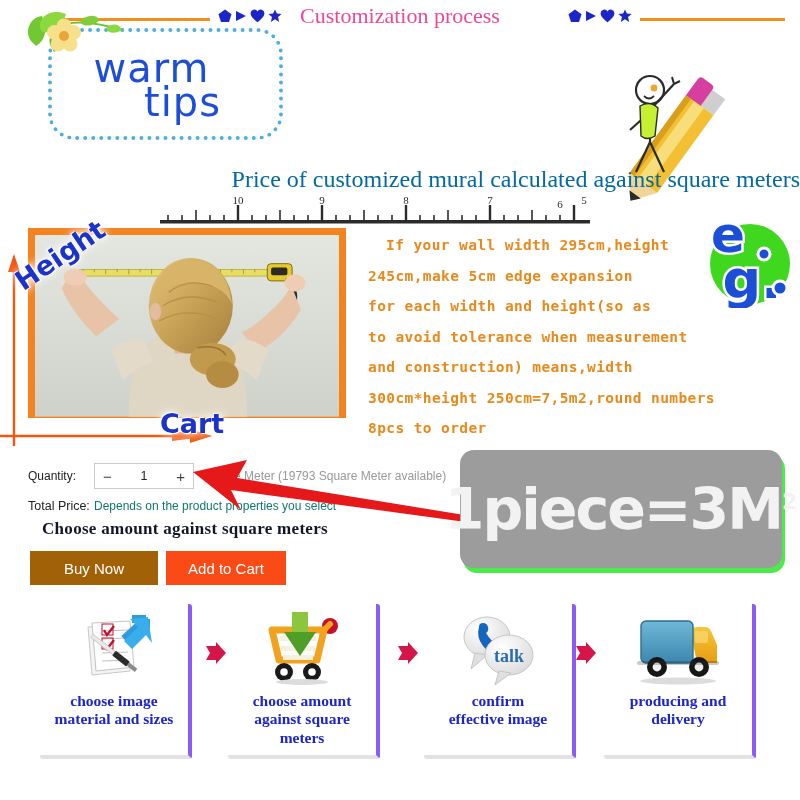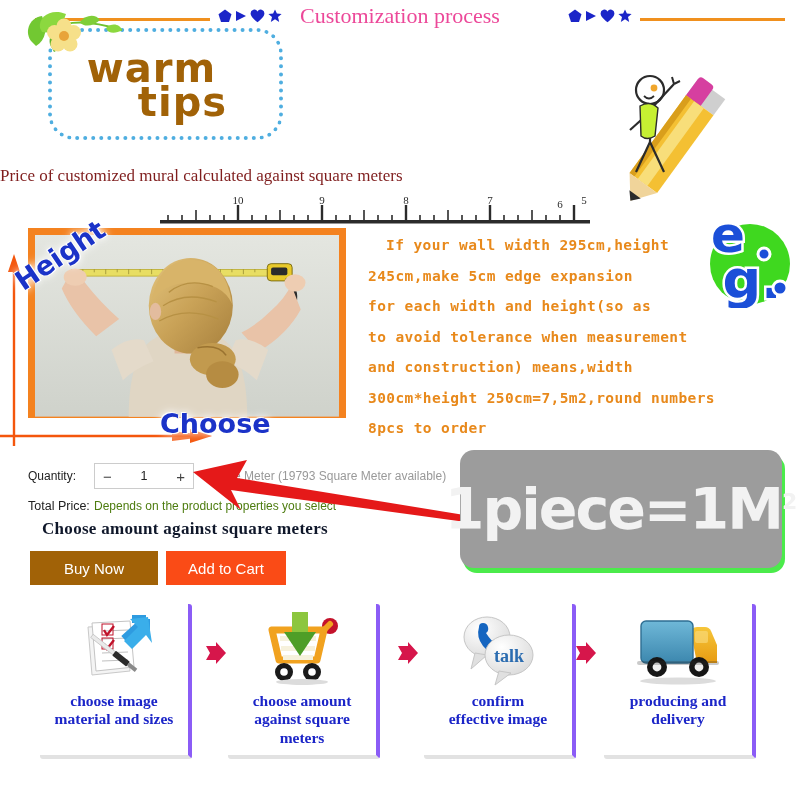--- a/index.html
+++ b/index.html
@@ -38,35 +38,35 @@
   }
   .tips-inner {
     position:absolute; inset:4px;
     border:2px solid #ffffff; border-radius:22px;
   }
   .tips-text {
     position:absolute; inset:0;
     display:flex; flex-direction:column;
     align-items:center; justify-content:center;
     font-family:"DejaVu Sans", sans-serif;
-    font-weight:700; color:#a16207; line-height:0.95;
+    font-weight:400; color:#1d4ed8; line-height:0.95;
   }
   .tips-w { font-size:40px; letter-spacing:1px; margin-left:-28px; margin-top:2px;}
   .tips-t { font-size:40px; letter-spacing:1px; margin-left:34px; margin-top:-4px;}
 
   
   .leafdeco { position:absolute; left:22px; top:8px; width:110px; height:70px; }
 
   
   .pencilman { position:absolute; left:600px; top:68px; width:130px; height:150px; }
 
   
   .price-head {
     position:absolute; left:0; top:166px; width:800px;
-    text-align:left; font-size:17px; color:#7f1d1d;
+    text-align:right; font-size:24px; color:#0369a1;
     font-family:"Liberation Serif", serif; white-space:nowrap;
   }
 
   
   .ruler { position:absolute; left:160px; top:196px; width:430px; height:28px; }
 
   
   .photo-frame {
     position:absolute; left:28px; top:228px; width:318px; height:190px;
     border:7px solid #F4821F; background:#d9dad4;
@@ -112,21 +112,21 @@
   .stepper {
     width:100px; height:26px; border:1px solid #ccc; background:#fff;
     display:flex; align-items:center; justify-content:space-between;
     padding:0 8px;
   }
   .stepper .pm { font-size:15px; color:#444; line-height:1; user-select:none; }
   .stepper .val { font-size:12.5px; color:#222; }
   .qty-unit { margin-left:8px; font-size:12px; color:#999; white-space:nowrap; }
   .price-row { position:absolute; left:0; top:44px; display:flex; }
   .price-label { width:66px; font-size:12.5px; color:#222; }
-  .price-value { font-size:12px; color:#4d7c0f; }
+  .price-value { font-size:12px; color:#0f766e; }
 
   
   .red-arrow { position:absolute; left:185px; top:458px; width:310px; height:70px; }
 
   
   .choose-cap {
     position:absolute; left:42px; top:519px;
     font-family:Liberation Serif, serif;
     font-weight:700; font-size:17px; color:#0f172a;
     letter-spacing:0.3px; white-space:nowrap;
@@ -392,21 +392,21 @@
 
       <ellipse cx="186" cy="130" rx="24" ry="17" fill="#C29A4E"></ellipse>
       <ellipse cx="196" cy="146" rx="17" ry="14" fill="#B68C42"></ellipse>
       <path d="M170 118 q22 -4 30 8" stroke="#9a7330" stroke-width="1.6" fill="none"></path>
 
       <ellipse cx="126" cy="80" rx="6" ry="9" fill="#E3BC9E"></ellipse>
     </svg>
   </div>
 
   <div class="lbl-height">Height</div>
-  <div class="lbl-width">Choose</div>
+  <div class="lbl-width">Cart</div>
 
   <div class="orange-para">
     <div>If your wall width 295cm,height</div>
     <div>245cm,make 5cm edge expansion</div>
     <div>for each width and height(so as</div>
     <div>to avoid tolerance when measurement</div>
     <div>and construction) means,width</div>
     <div>300cm*height 250cm=7,5m2,round numbers</div>
     <div>8pcs to order</div>
   </div>
@@ -442,21 +442,21 @@
   </svg>
 
   <div class="choose-cap">Choose amount against square meters</div>
 
   <div class="btn btn-buy">Buy Now</div>
   <div class="btn btn-cart">Add to Cart</div>
 
   <div class="piece-shadow"></div>
   <div class="piece-box">
     <div class="piece-txt">
-      <span>1piece=1M</span><span class="piece-sup">2</span>
+      <span>1piece=3M</span><span class="piece-sup">2</span>
     </div>
   </div>
 
   <div class="steps">
 
     <div class="step s1">
       <div class="step-icon">
         <svg width="80" height="76" viewBox="0 0 80 76">
           <polygon points="14,16 52,14 56,60 18,64" fill="#f4f4f4" stroke="#c9c9c9" stroke-width="1"></polygon>
           <polygon points="18,12 56,10 60,56 22,60" fill="#ffffff" stroke="#c4c4c4" stroke-width="1"></polygon>

